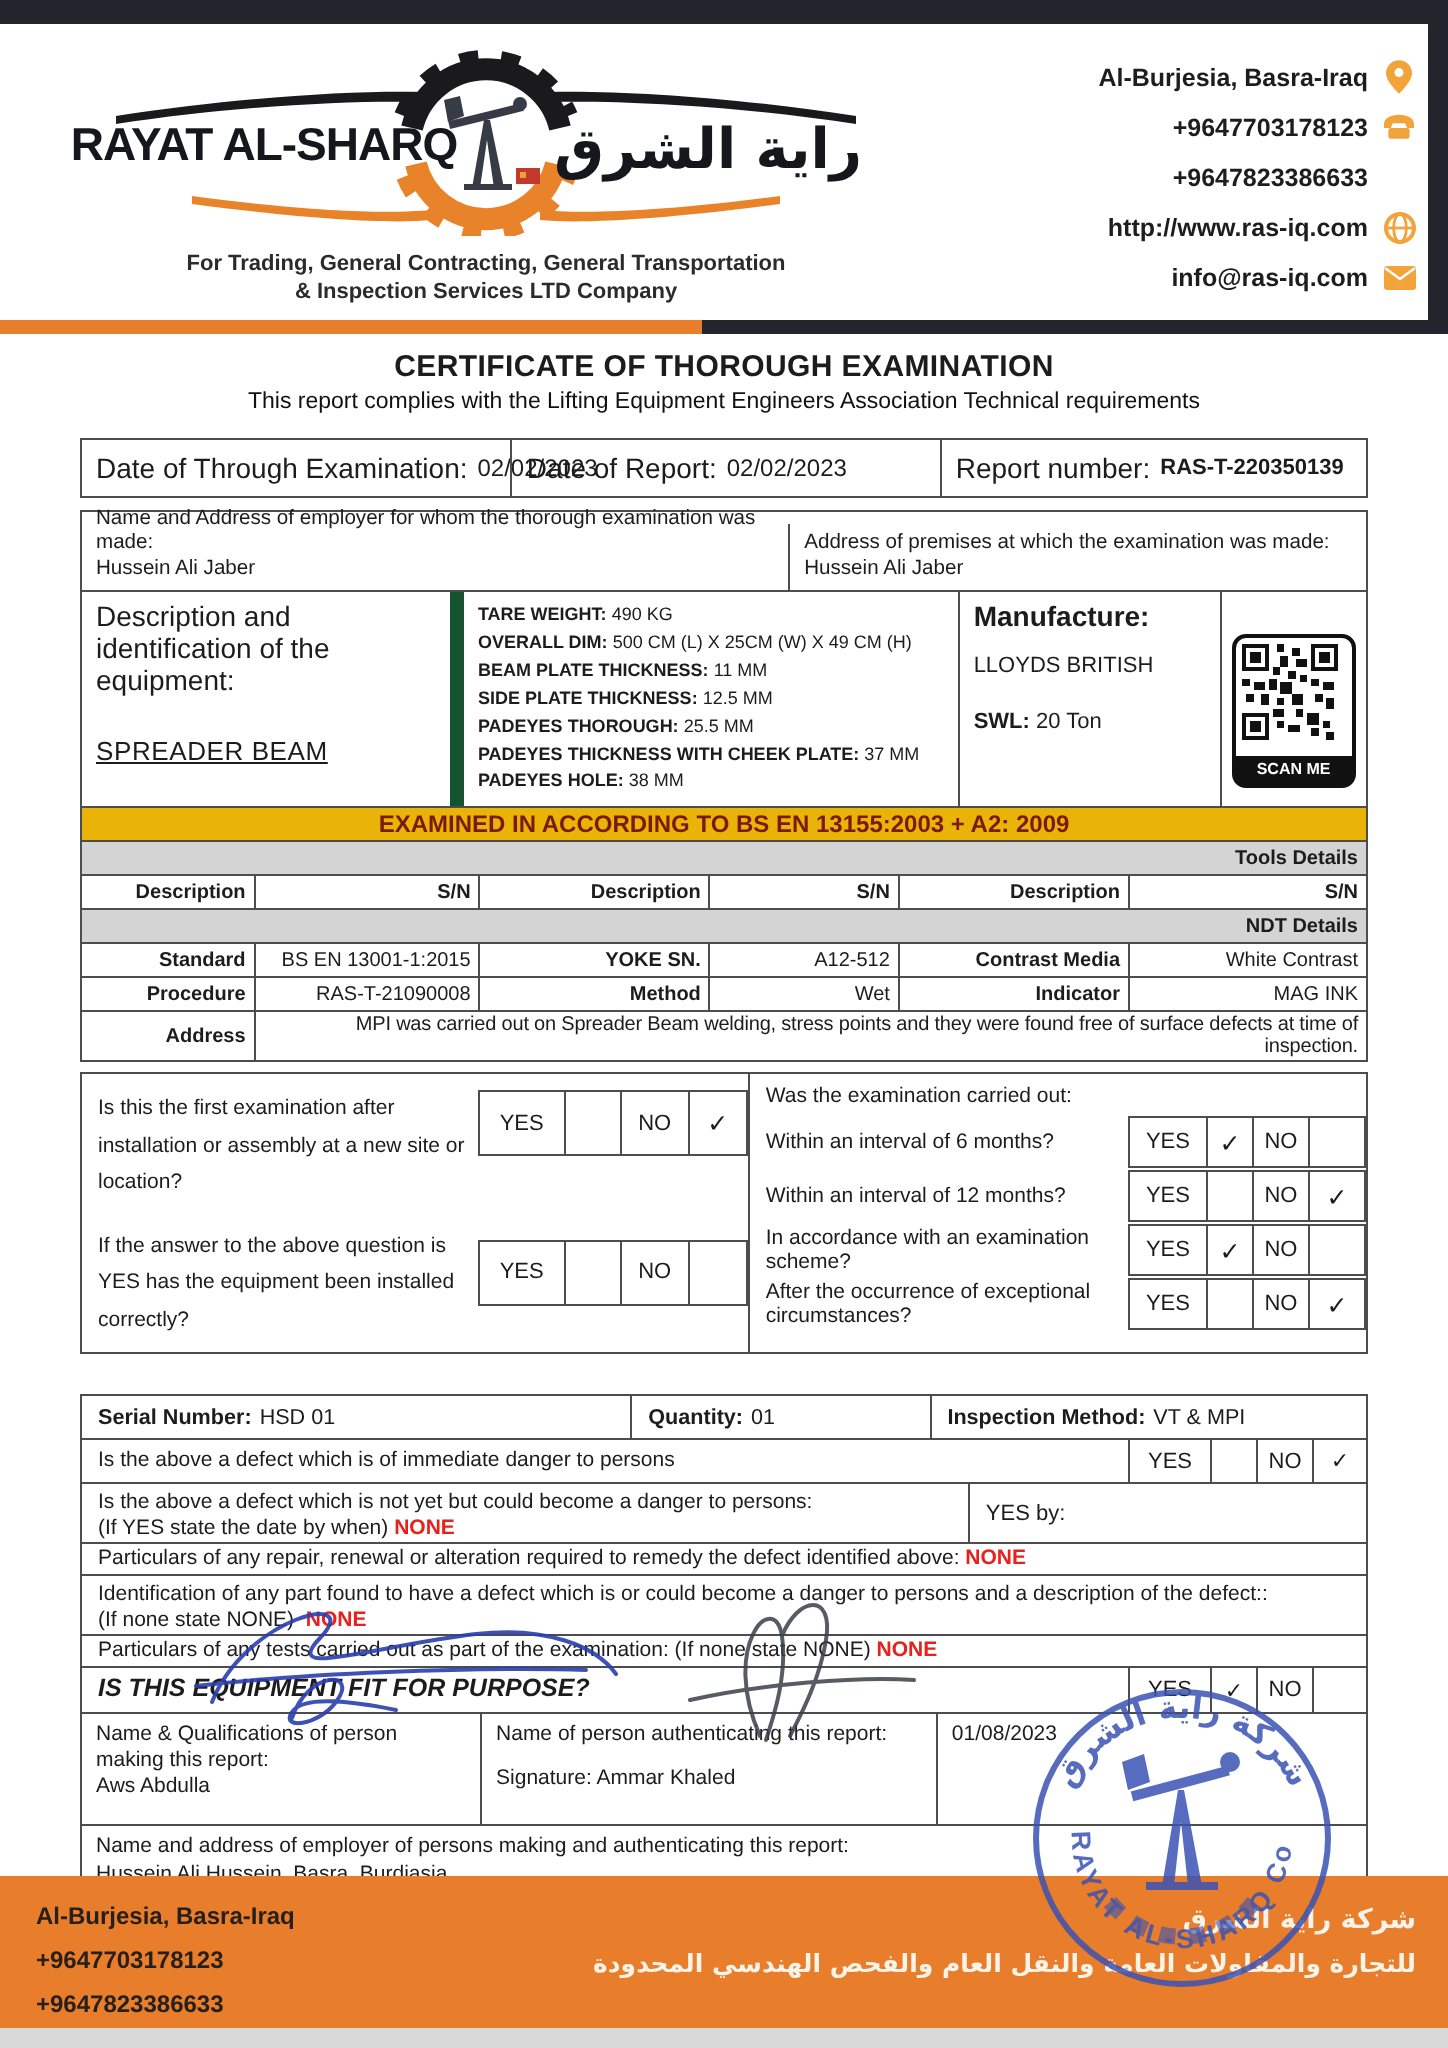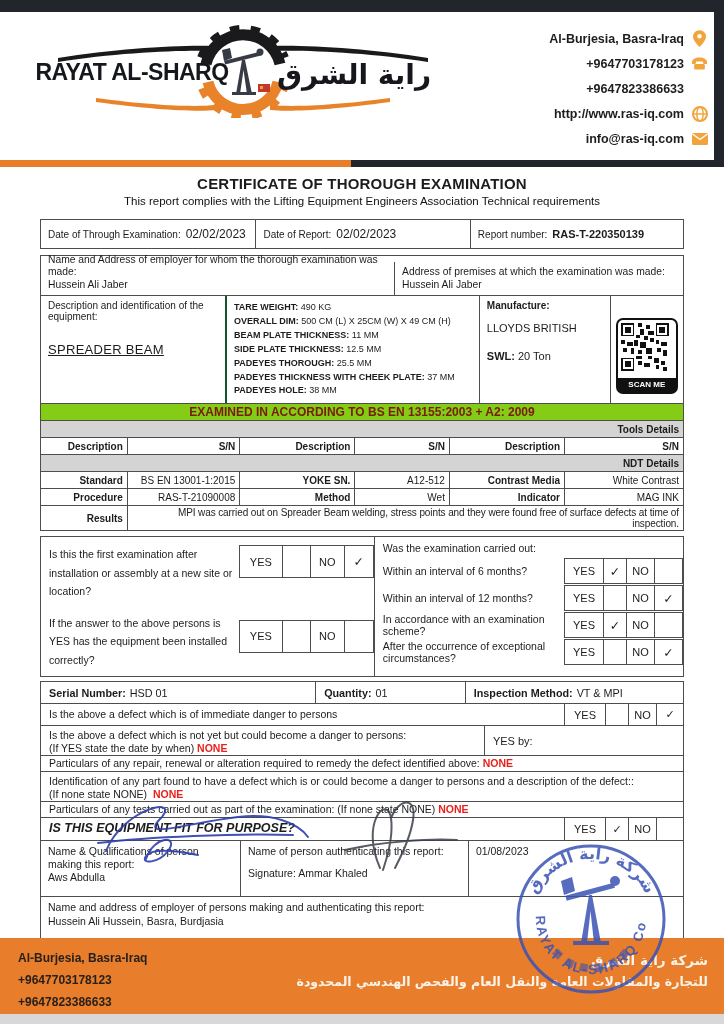--- a/index.html
+++ b/index.html
@@ -21,44 +21,44 @@
 
   
   .main{position:absolute;left:40px;top:167px;width:644px;}
   .doc-title{text-align:center;font-size:15px;font-weight:bold;margin-top:8px;letter-spacing:.2px;}
   .doc-sub{text-align:center;font-size:11.5px;margin-top:3px;color:#111;}
 
   .bx{border:1px solid #4d4d4d;box-sizing:border-box;}
   .flexrow{display:flex;}
   .cell{box-sizing:border-box;padding:4px 7px;}
   .bl{border-left:1px solid #4d4d4d;}
-  .lbl{font-size:10px;}
+  .lbl{font-size:14px;}
   .val{font-size:12px;}
   .b{font-weight:bold;}
   .red{color:#e8211d;font-weight:bold;}
 
   .dates{margin-top:12px;height:30px;}
   .dates .cell{display:flex;align-items:center;}
   .dates .lbl{margin-right:5px;white-space:nowrap;}
 
   .parties{margin-top:6px;height:41px;align-items:flex-end;}
   .parties .lbl{font-size:10.3px;line-height:12.5px;}
 
   .equip{margin-top:-1px;height:109px;}
   .equip .col1{width:28.7%;}
-  .equip .col2{width:39.6%;border-left:2px solid #14532d;padding-top:5px;}
+  .equip .col2{width:39.6%;border-left:7px solid #14532d;padding-top:5px;}
   .equip .col3{width:20.4%;border-left:1px solid #4d4d4d;}
   .equip .col4{width:11.3%;border-left:1px solid #4d4d4d;display:flex;align-items:center;justify-content:center;}
   .spec{font-size:9px;line-height:13.9px;white-space:nowrap;}
   .desc-val{font-size:13px;margin-top:20px;letter-spacing:.3px;text-decoration:underline;}
   .qr-frame{width:58px;border:2px solid #111;border-radius:7px;background:#111;overflow:hidden;margin-top:12px;}
   .qr-white{background:#fff;padding:3px;}
   .qr-cap{background:#111;color:#fff;font-size:8px;font-weight:bold;text-align:center;padding:2px 0 3px;}
 
-  .banner{margin-top:-1px;height:18px;background:#84cc16;border:1px solid #4d4d4d;box-sizing:border-box;
+  .banner{margin-top:-1px;height:18px;background:#eab308;border:1px solid #4d4d4d;box-sizing:border-box;
     display:flex;align-items:center;justify-content:center;font-size:12px;font-weight:bold;color:#7a1a0a;}
 
   table.grid{width:644px;border-collapse:collapse;margin-top:-1px;table-layout:fixed;}
   table.grid td{border:1px solid #4d4d4d;font-size:10px;padding:1px 4px;height:14px;text-align:right;}
   td.sect{background:#d4d4d4;font-weight:bold;font-size:11px;height:15px;}
   td.results-txt{font-size:9.2px;text-align:center;letter-spacing:-.1px;}
 
   
   .qbox{margin-top:5px;height:141px;display:flex;}
   .q-left{width:52%;box-sizing:border-box;border-right:1px solid #4d4d4d;padding:8px 0 0 8px;}
@@ -72,21 +72,21 @@
   .q-left .gc{height:33px;}
   .q-item.second{margin-top:13px;}
   .q-item.second .gridcells{margin-top:6px;}
   .q-title{font-size:10.5px;margin-bottom:4px;}
   .q-row{display:flex;align-items:center;margin-bottom:1px;}
   .q-row .qr-text{width:184px;font-size:10.5px;line-height:12.5px;}
   .q-right .gc{height:26px;}
   .chk{font-size:12.5px;}
 
   
-  .serial{margin-top:4px;height:23px;}
+  .serial{margin-top:20px;height:23px;}
   .serial .cell{display:flex;align-items:center;padding:0 8px;font-size:10.8px;white-space:nowrap;}
   .serial .c1{width:42.7%;}
   .serial .c2{width:23.3%;}
   .serial .c3{width:34%;}
   .serial .b{margin-right:4px;}
 
   .defects{margin-top:-1px;}
   .d-row{display:flex;border-bottom:1px solid #4d4d4d;align-items:stretch;}
   .d-row:last-child{border-bottom:none;}
   .d-text{flex:1;font-size:10.5px;padding:3px 8px;line-height:12.8px;}
@@ -149,20 +149,24 @@
         <polygon points="186,32 194,30 196,40 188,43"></polygon>
         <circle cx="224" cy="34" r="3.5"></circle>
         <rect x="196" y="74" width="24" height="3"></rect>
         <rect x="222" y="66" width="12" height="8" fill="#c2392b"></rect>
         <rect x="224" y="68" width="3" height="3" fill="#e8a23a"></rect>
       </g>
 
       <text x="96" y="62" text-anchor="middle" font-size="23" font-weight="bold" fill="#15171c" letter-spacing="-0.5">RAYAT AL-SHARQ</text>
       <text x="318" y="66" text-anchor="middle" font-size="28" font-weight="bold" fill="#15171c" class="ar">راية الشرق</text>
     </svg>
+    <div class="tagline">
+      <div>For Trading, General Contracting, General Transportation</div>
+      <div>&amp; Inspection Services LTD Company</div>
+    </div>
   </div>
 
   <div class="contact">
     <div class="c-row">
       <span class="c-text">Al-Burjesia, Basra-Iraq</span>
       <span class="c-icon">
         <svg width="13" height="17" viewBox="0 0 14 18">
             <path d="M7,0 C3.1,0 0,3.1 0,7 C0,11.5 7,18 7,18 C7,18 14,11.5 14,7 C14,3.1 10.9,0 7,0 Z" fill="#f2a33a"></path>
             <circle cx="7" cy="6.6" r="2.4" fill="#fff"></circle>
           </svg>
@@ -345,39 +349,39 @@
       </tr>
       <tr>
         <td class="b">Procedure</td>
             <td>RAS-T-21090008</td>
         <td class="b">Method</td>
             <td>Wet</td>
         <td class="b">Indicator</td>
             <td>MAG INK</td>
       </tr>
       <tr>
-        <td class="b">Results</td>
+        <td class="b">Address</td>
         <td colspan="5" class="results-txt">MPI was carried out on Spreader Beam welding, stress points and they were found free of surface defects at time of inspection.</td>
       </tr>
     </tbody>
       </table>
 
     <div class="bx qbox">
       <div class="q-left">
         <div class="q-item">
           <div class="q-text">Is this the first examination after installation or assembly at a new site or location?</div>
           <div class="gridcells">
             <span class="gc" style="width:44px">YES</span>
             <span class="gc" style="width:28px"></span>
             <span class="gc" style="width:34px">NO</span>
             <span class="gc chk" style="width:29px">✓</span>
           </div>
         </div>
         <div class="q-item second">
-          <div class="q-text">If the answer to the above persons is YES has the equipment been installed correctly?</div>
+          <div class="q-text">If the answer to the above question is YES has the equipment been installed correctly?</div>
           <div class="gridcells">
             <span class="gc" style="width:44px">YES</span>
             <span class="gc" style="width:28px"></span>
             <span class="gc" style="width:34px">NO</span>
             <span class="gc" style="width:29px"></span>
           </div>
         </div>
       </div>
       <div class="q-right">
         <div class="q-title">Was the examination carried out:</div>

